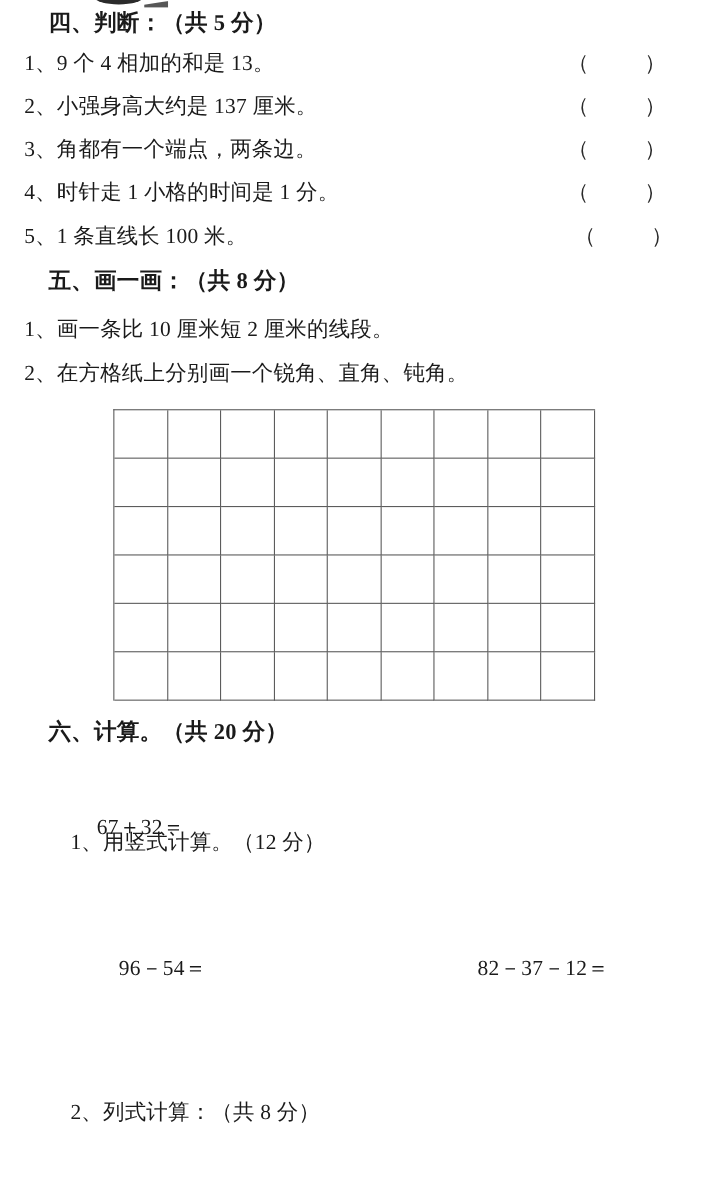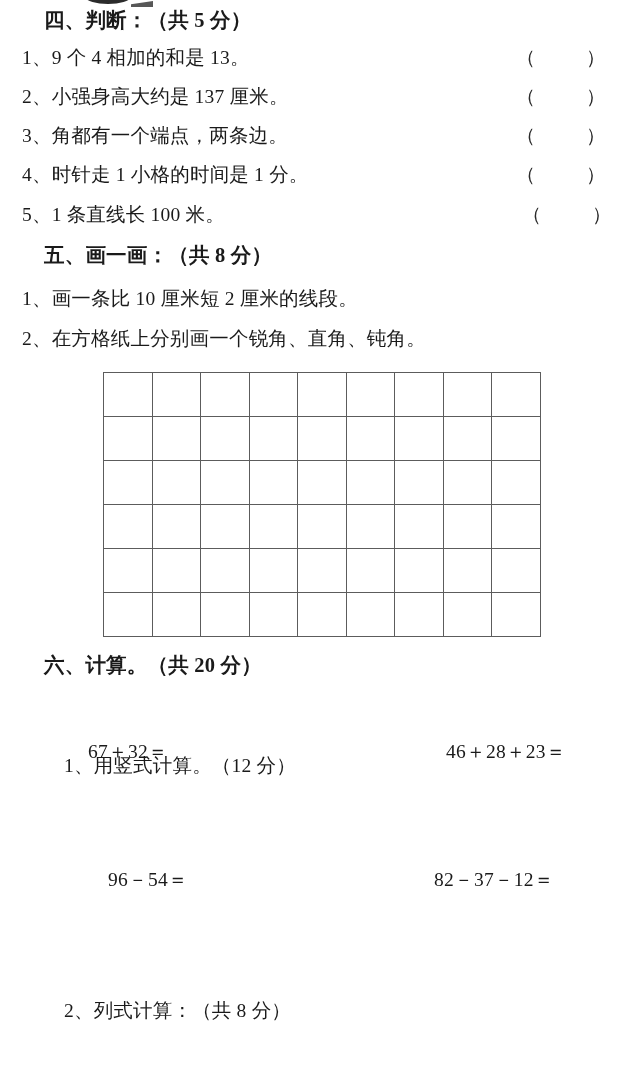--- a/index.html
+++ b/index.html
@@ -208,21 +208,20 @@
       <div class="grid-cell"></div>
     </div>
   </div>
 
   <div class="section-heading" style="top:651px;">六、计算。（共 20 分）</div>
 
   <div class="sub-line" style="top:704px;margin-top:48px;">1、用竖式计算。（12 分）</div>
 
   <div class="calc" style="left:88px; top:738px;">67＋32＝</div>
 
-  <div class="calc" style="left:446px; top:738px;">46＋28＋23＝</div>
 
   <div class="calc" style="left:88px; top:866px;margin-left:20px;">96－54＝</div>
 
   <div class="calc" style="left:434px; top:866px;">82－37－12＝</div>
 
   <div class="sub-line" style="top:997px;">2、列式计算：（共 8 分）</div>
 
 </div>
 
 </body></html>

